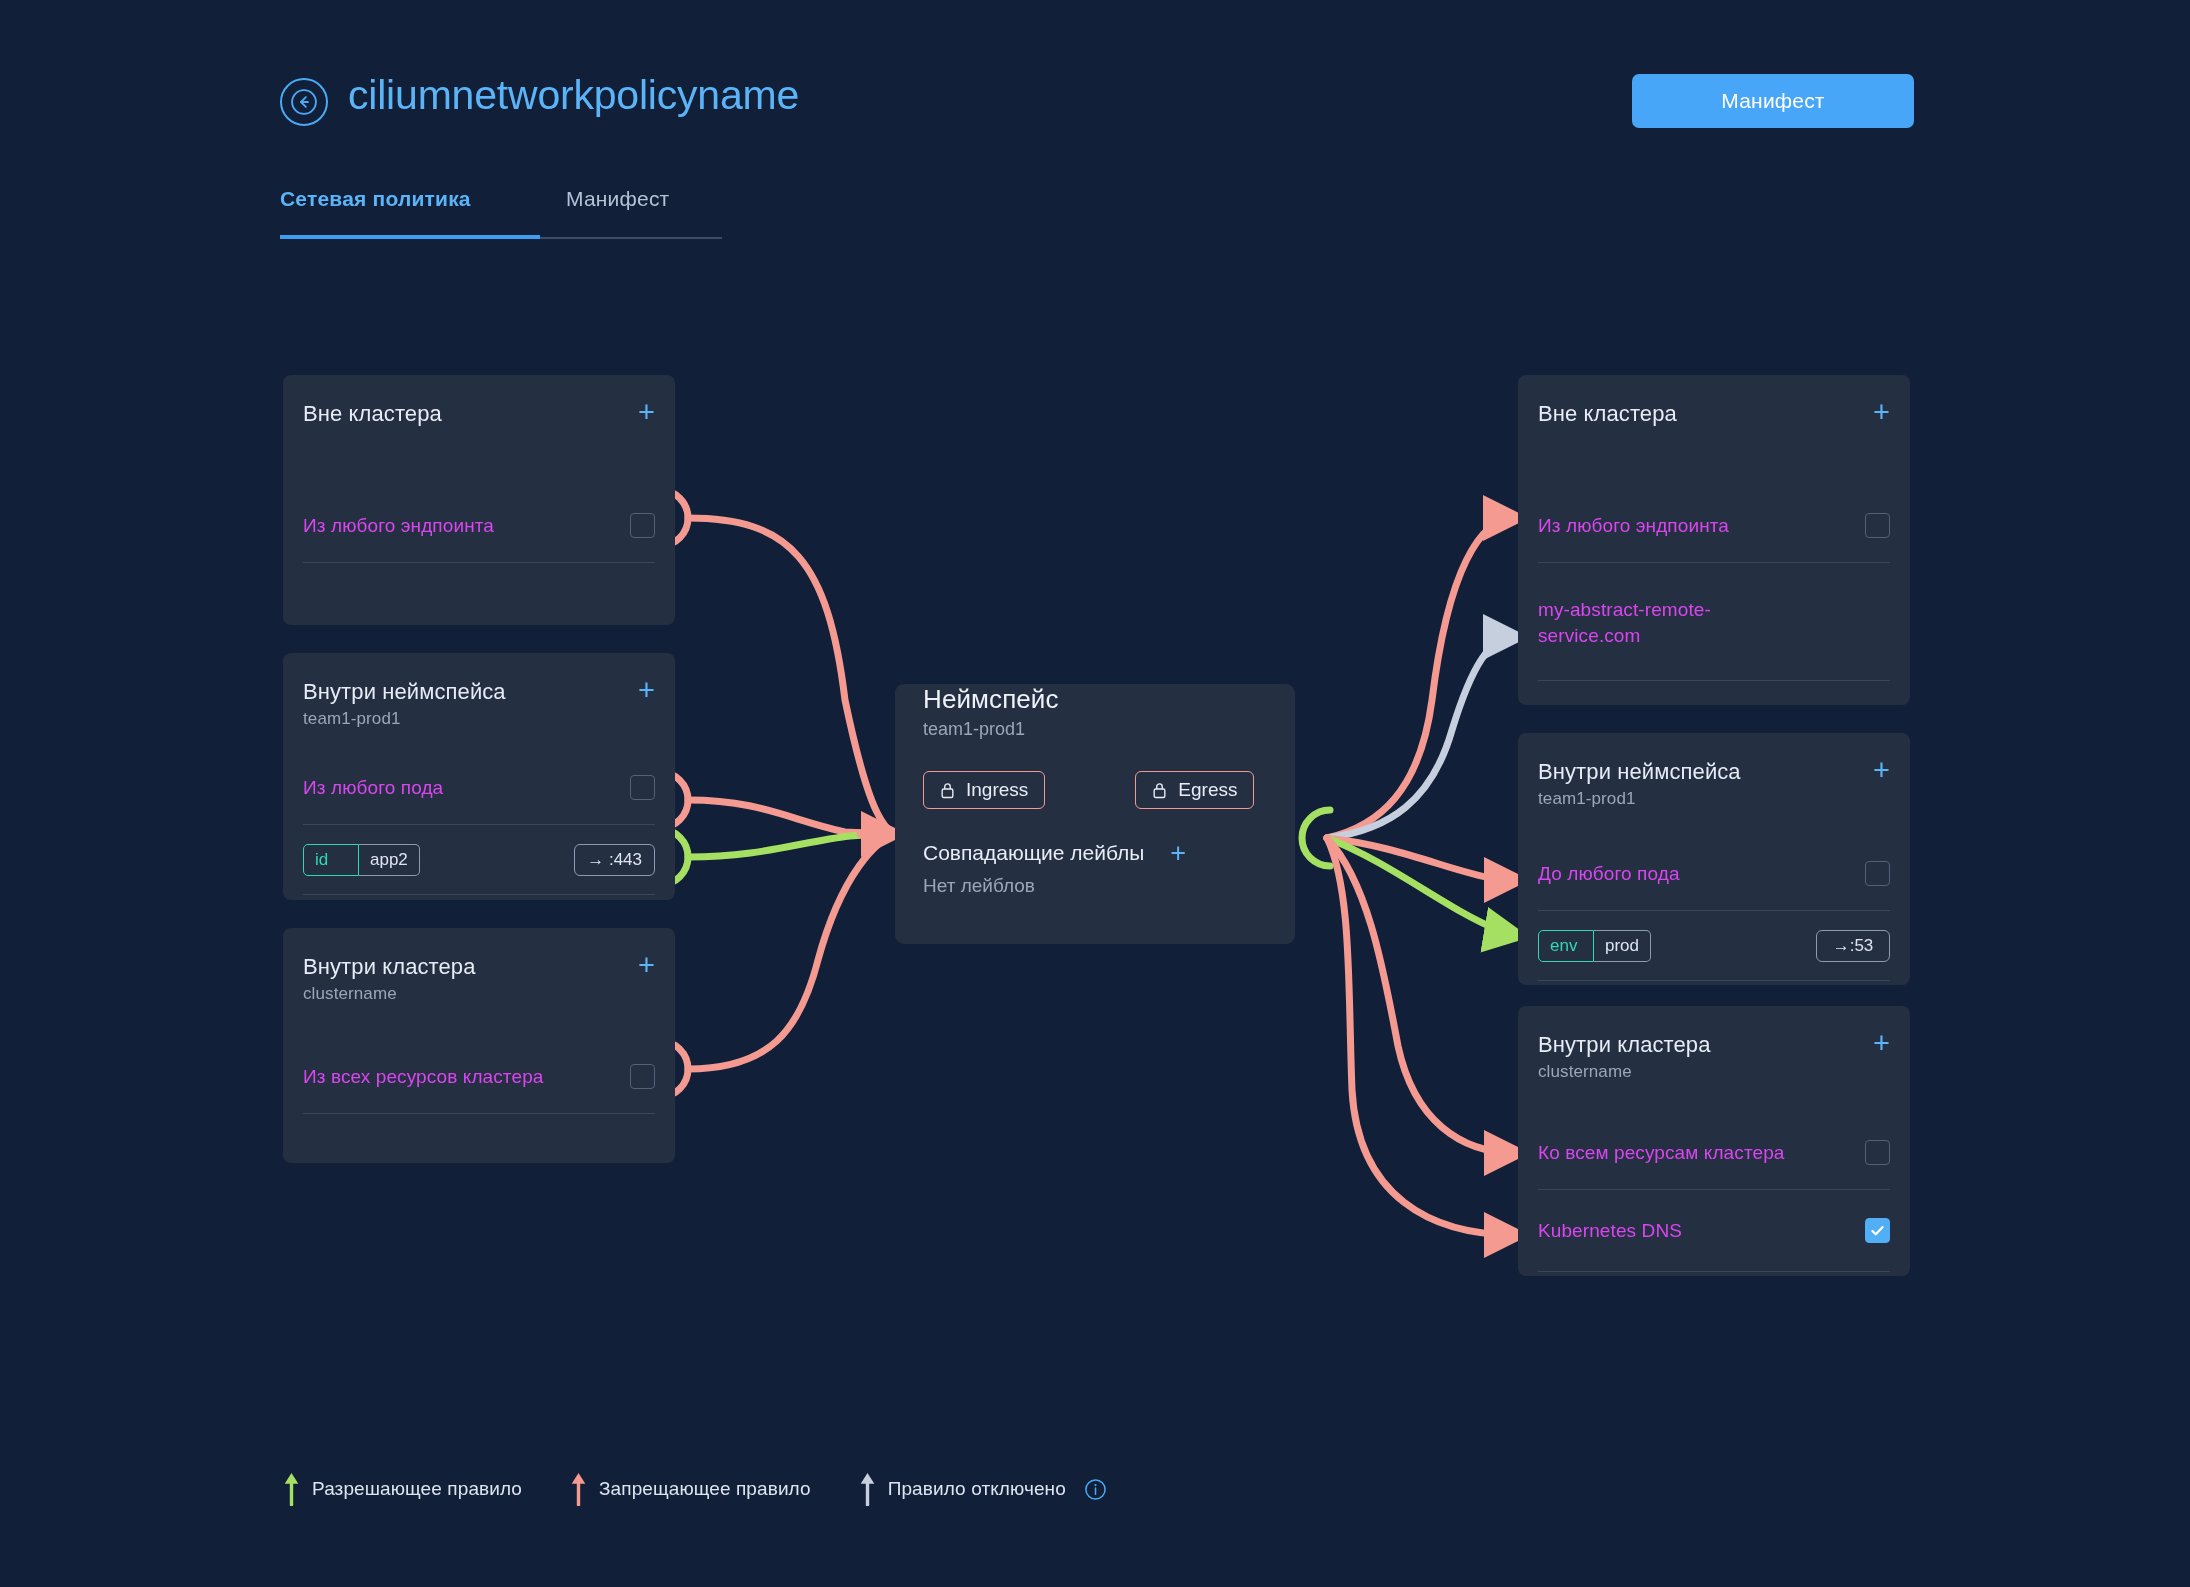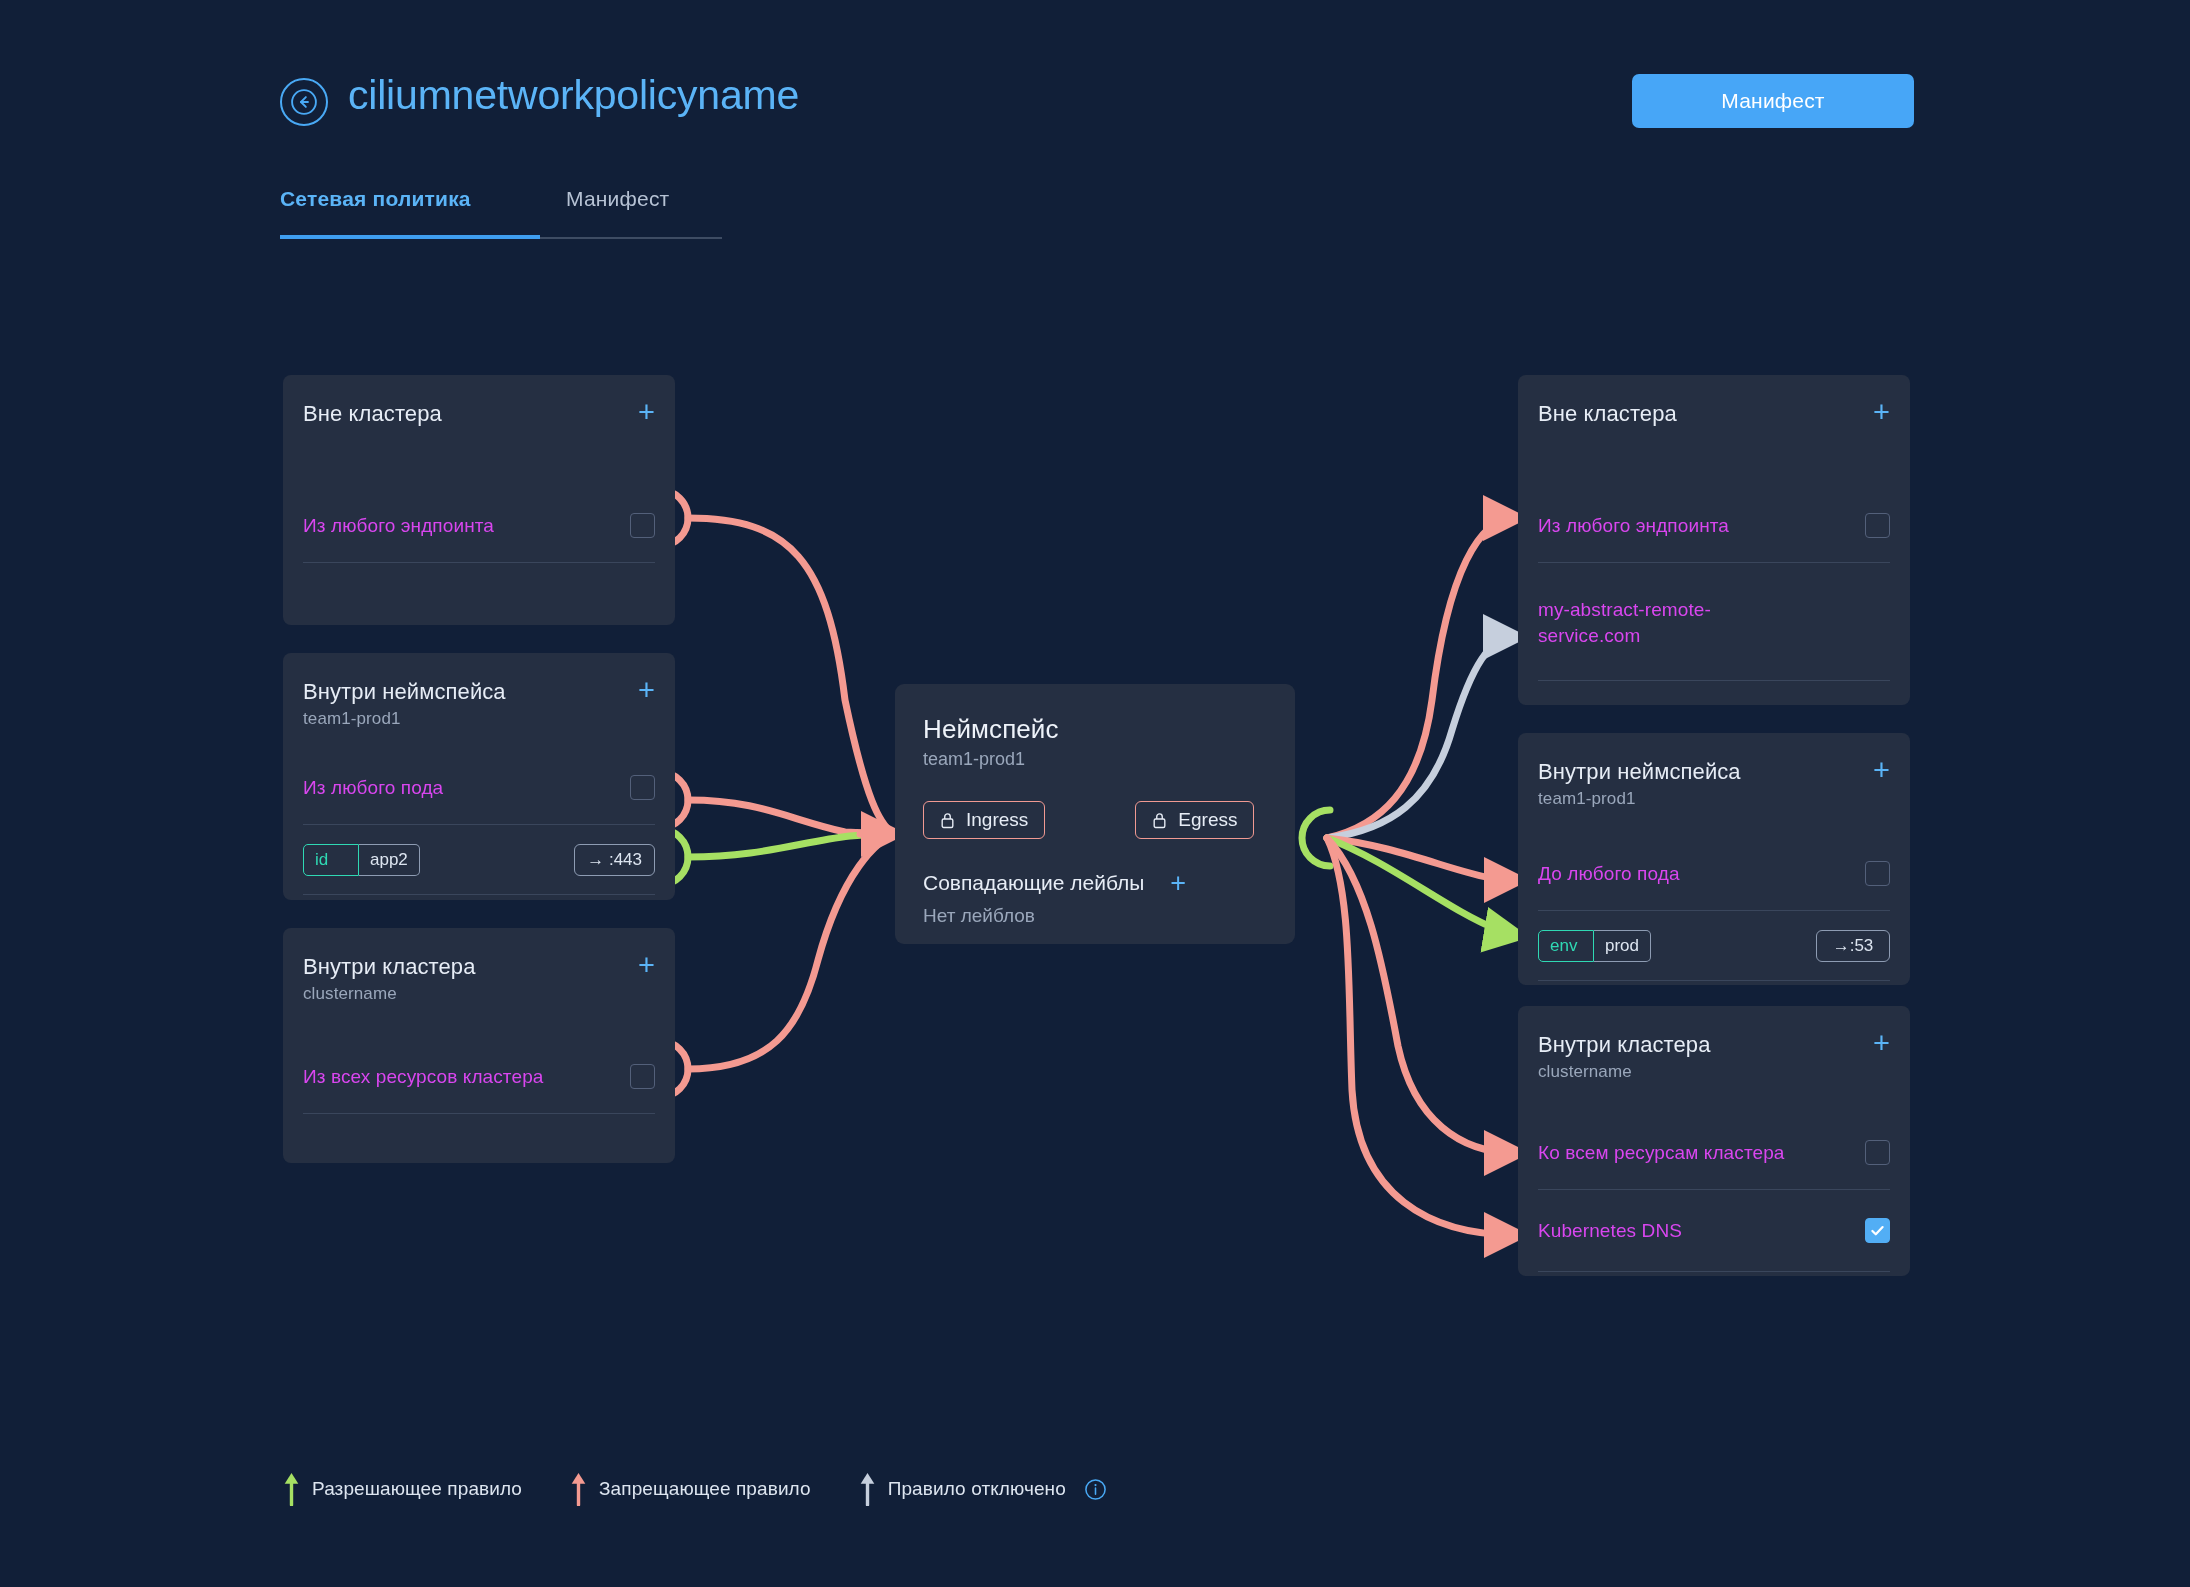--- a/index.html
+++ b/index.html
@@ -90,21 +90,21 @@
     border: 1.6px solid #8e9cb3; border-radius: 6px; color: #dde5f0;
     font-size: 17px; height: 32px; min-width: 74px; padding: 0 12px;
     display: flex; align-items: center; justify-content: center; gap: 5px;
   }
 
   
   .center-card {
     position: absolute; background: #252f42; border-radius: 9px;
     padding: 0 28px; overflow: hidden;
   }
-  .center-title { font-size: 26px; color: #eef3fa; padding-top: 30px; letter-spacing: 0.1px; }
+  .center-title { font-size: 26px; color: #eef3fa; letter-spacing: 0.1px; }
   .center-sub { font-size: 18px; color: #9aa7bb; margin-top: 4px; }
   .dir-row { display: flex; gap: 90px; margin-top: 31px; }
   .dir-btn {
     border: 1.4px solid #f19a92; border-radius: 6px; color: #e7edf6;
     font-size: 19px; height: 38px; padding: 0 16px;
     display: flex; align-items: center; gap: 11px; cursor: pointer;
   }
   .dir-btn svg { display: block; }
   .labels-head { display: flex; align-items: center; gap: 26px; margin-top: 32px; }
   .labels-title { font-size: 21px; color: #e7edf6; }

